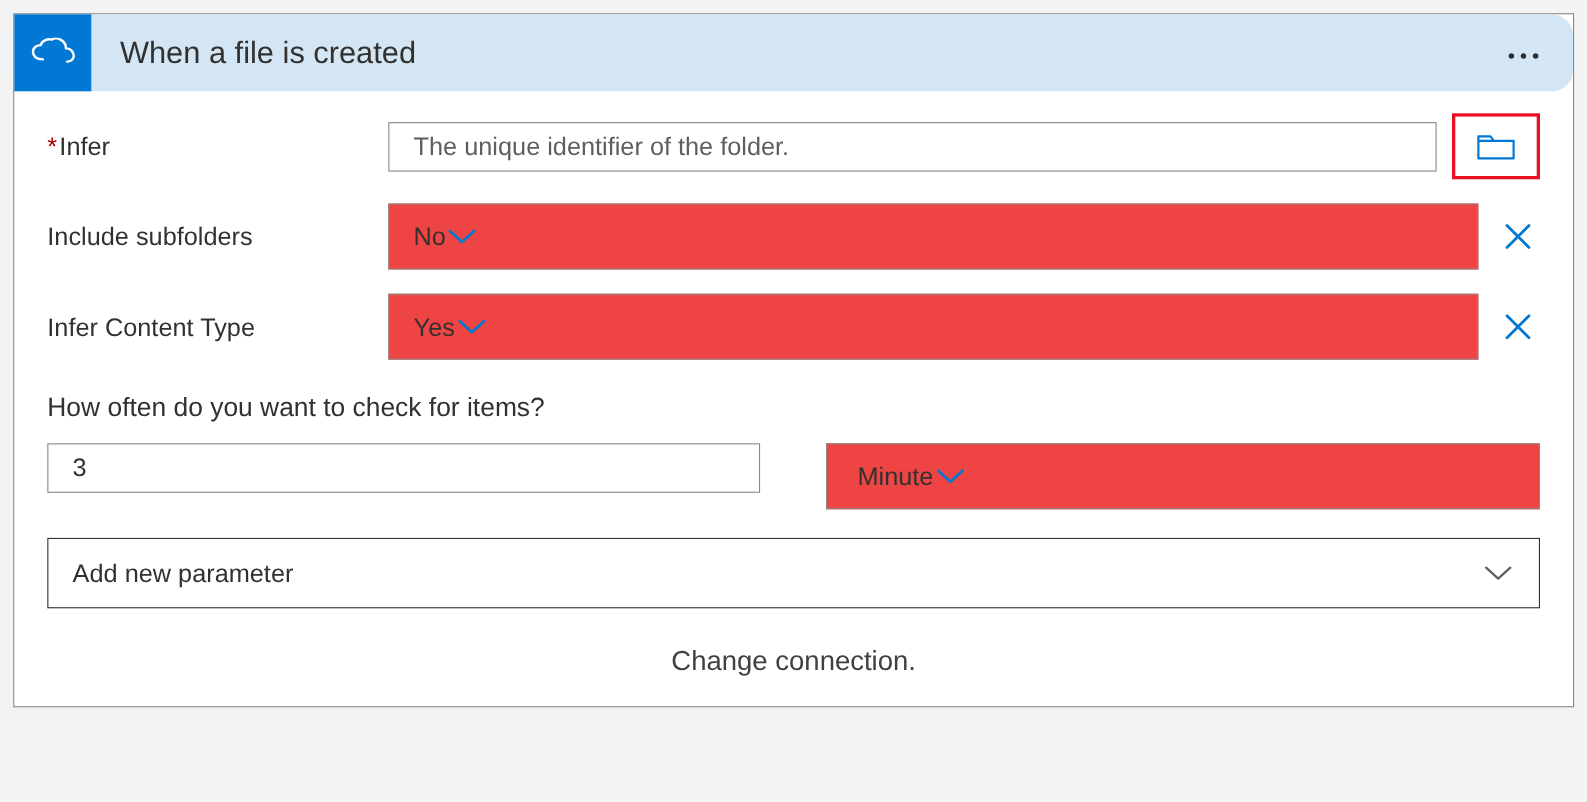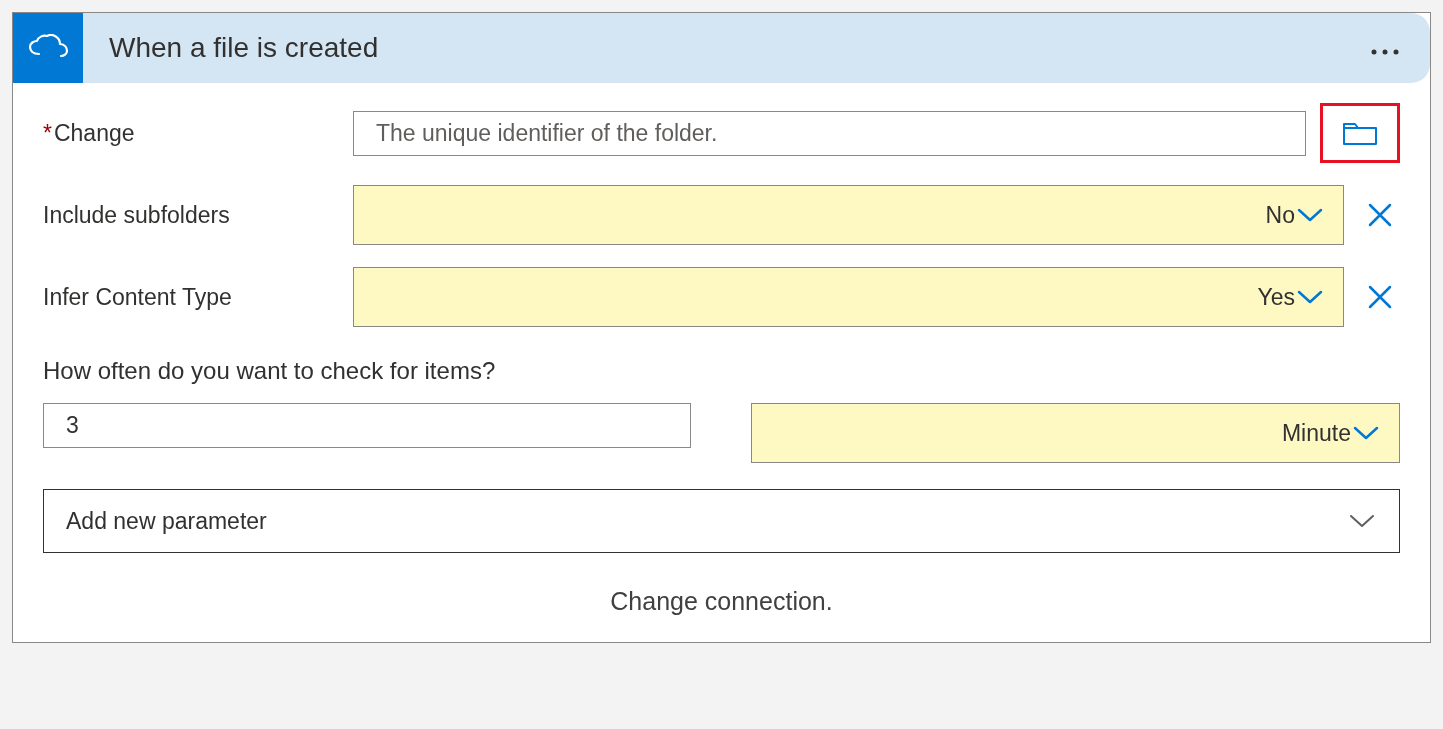--- a/index.html
+++ b/index.html
@@ -97,24 +97,24 @@
       display: flex;
       align-items: center;
       justify-content: center;
       cursor: pointer;
       margin-left: 14px;
     }
     .select-display {
       flex: 1;
       height: 60px;
       border: 1px solid #8a8886;
-      background: #fef9c3;
-      display: flex;
-      align-items: center;
-      justify-content: flex-end;
+      background: #ef4444;
+      display: flex;
+      align-items: center;
+      justify-content: flex-start;
       padding: 0 18px 0 22px;
       cursor: pointer;
     }
     .select-val {
       font-size: 23px;
     }
     .chev svg {
       display: block;
     }
     .x-btn {
@@ -184,21 +184,21 @@
           <circle cx="15" cy="4" r="2.5" fill="#323130"></circle>
           <circle cx="26" cy="4" r="2.5" fill="#323130"></circle>
         </svg>
     </div>
   </div>
 
   <div class="card-body">
 
     <div class="row folder-row">
       <div class="row-label">
-        <span class="req">*</span><span>Change</span>
+        <span class="req">*</span><span>Infer</span>
       </div>
       <div class="row-controls">
         <input type="text" class="input-text" placeholder="The unique identifier of the folder." style="">
         <div class="folder-btn">
           <svg width="40" height="30" viewBox="0 0 40 30">
             <path d="M4 8 L4 26 L36 26 L36 10 L18 10 L15 6 L4 6 Z M4 10 L36 10" stroke="#0078d4" stroke-width="2" fill="none" stroke-linejoin="round"></path>
           </svg>
         </div>
       </div>
     </div>

